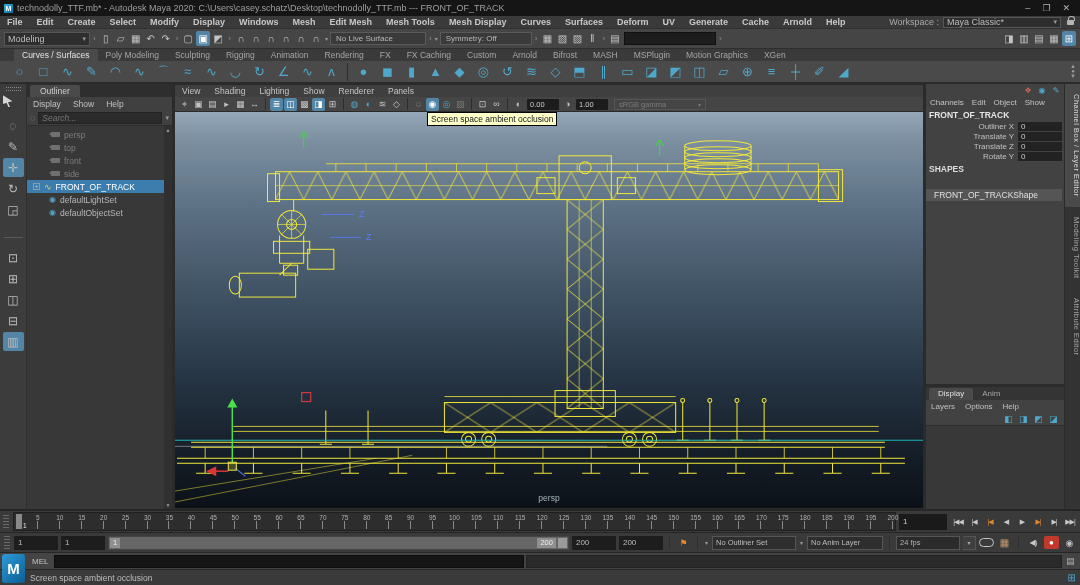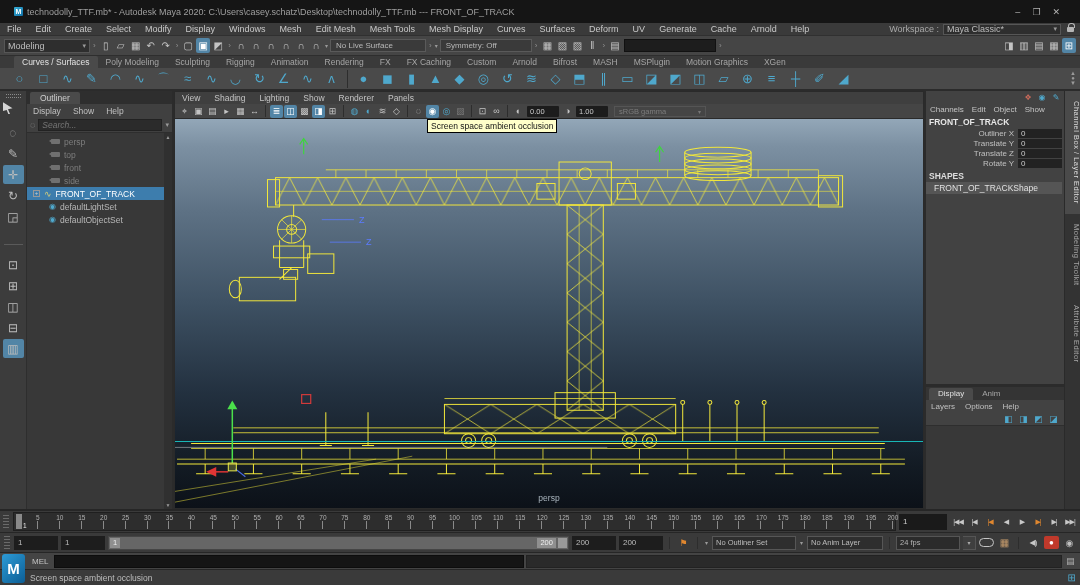--- a/index.html
+++ b/index.html
@@ -1,30 +1,30 @@
 <!DOCTYPE html>
 <html><head>
 <meta charset="utf-8">
 <style>
   * { box-sizing: border-box; margin: 0; padding: 0; }
   body { background:#222; font-family:"Liberation Sans", sans-serif; }
   .window{ width:1080px; height:585px; display:flex; flex-direction:column; overflow:hidden;
     background:#3b3b3b; color:#c8c8c8; font-size:9px; position:relative; }
 
   
-  .titlebar{ height:23px; background:#151515; display:flex; align-items:center; padding:0 14px; color:#9f9f9f; font-size:9px; flex:0 0 auto;}
+  .titlebar{ height:16px; background:#151515; display:flex; align-items:center; padding:0 4px; color:#9f9f9f; font-size:9px; flex:0 0 auto;}
   .appicon{ width:9px;height:9px; background:linear-gradient(135deg,#39b1d8,#0d6ea6); border-radius:1px; color:#fff; font-size:7px; line-height:9px; text-align:center; font-weight:bold; margin-right:4px;}
   .title-text{ white-space:nowrap; overflow:hidden; }
   .win-controls{ margin-left:auto; display:flex; gap:12px; padding-right:6px; color:#b5b5b5; font-size:9px;}
   .win-controls span{ cursor:default; }
 
   
   .menubar{ height:13px; background:#3a3a3a; display:flex; align-items:center; font-size:9px; flex:0 0 auto; border-bottom:1px solid #303030;}
   .menus{ display:flex; }
-  .menu-item{ padding:12px 7px; color:#c8c8c8; }
+  .menu-item{ padding:12px 7px; color:#c8c8c8;font-weight:bold; }
   .spacer{ flex:1; }
   .ws-label{ color:#a8a8a8; margin-right:4px;}
   .dropdown{ background:#2e2e2e; border:1px solid #565656; height:11px; display:flex; align-items:center; padding:0 3px; gap:4px; color:#bdbdbd;}
   .dropdown .caret{ font-size:7px; color:#9a9a9a; margin-left:auto;}
   .workspace{ width:118px; }
   .lock{ width:7px;height:5px; background:#b5b5b5; border-radius:1px; position:relative; margin:0 6px;}
   .lock::before{ content:""; position:absolute; top:-4px; left:1px; width:5px; height:4px; border:1px solid #b5b5b5; border-bottom:none; border-radius:3px 3px 0 0;}
 
   
   .statusline{ height:20px; background:#454545; display:flex; align-items:center; padding:0 4px; gap:2px; flex:0 0 auto; border-bottom:1px solid #2e2e2e;}
@@ -106,21 +106,21 @@
   .rightpanel{ width:156px; display:flex; border-left:2px solid #2b2b2b; flex:0 0 auto;}
   .channelcol{ flex:1; display:flex; flex-direction:column; background:#424242; min-width:0;}
   .cb-corner{ height:12px; display:flex; justify-content:flex-end; align-items:center; gap:2px; padding-right:2px;}
   .cb-corner .icn{ width:12px; height:11px; font-size:8px;}
   .cb-menus{ height:12px; display:flex; align-items:center; font-size:8px;}
   .cb-menus span{ padding:0 4px; color:#c4c4c4;}
   .cb-object{ font-size:8.5px; font-weight:bold; color:#e6e6e6; padding:2px 3px 1px;}
   .attr-row{ display:flex; align-items:center; height:10px; }
   .alabel{ flex:1; text-align:right; font-size:8px; color:#c0c0c0; padding-right:4px;}
   .afield{ width:44px; background:#222; color:#ccc; font-size:8px; height:9px; line-height:9px; padding-left:3px; margin-right:2px;}
-  .shapes-label{ font-size:8.5px; font-weight:bold; color:#dcdcdc; padding:3px 3px 1px;}
+  .shapes-label{ font-size:8.5px; font-weight:bold; color:#dcdcdc; padding:3px 3px 15px;}
   .shape-name{ font-size:8.5px; color:#e0e0e0; background:#555; padding:1px 3px 1px 8px; margin-right:2px;}
   .cb-empty{ flex:1; }
   .hsplit{ height:3px; background:#2b2b2b;}
   .layer-tabs{ height:13px; background:#343434; display:flex; align-items:flex-end; padding-left:3px;}
   .layer-tabs .tab{ font-size:8px; padding:0 9px; height:12px; line-height:12px; color:#a5a5a5;}
   .layer-tabs .tab.active{ background:#4a4a4a; color:#e0e0e0; border-radius:2px 2px 0 0;}
   .layer-menus{ height:12px; display:flex; align-items:center; font-size:8px; background:#424242;}
   .layer-menus span{ padding:0 5px; color:#c0c0c0;}
   .layer-icons{ height:13px; display:flex; justify-content:flex-end; align-items:center; gap:2px; padding-right:4px; background:#424242;}
   .layer-icons .icn{ width:13px; height:12px; font-size:9px; color:#4fa8cc;}

